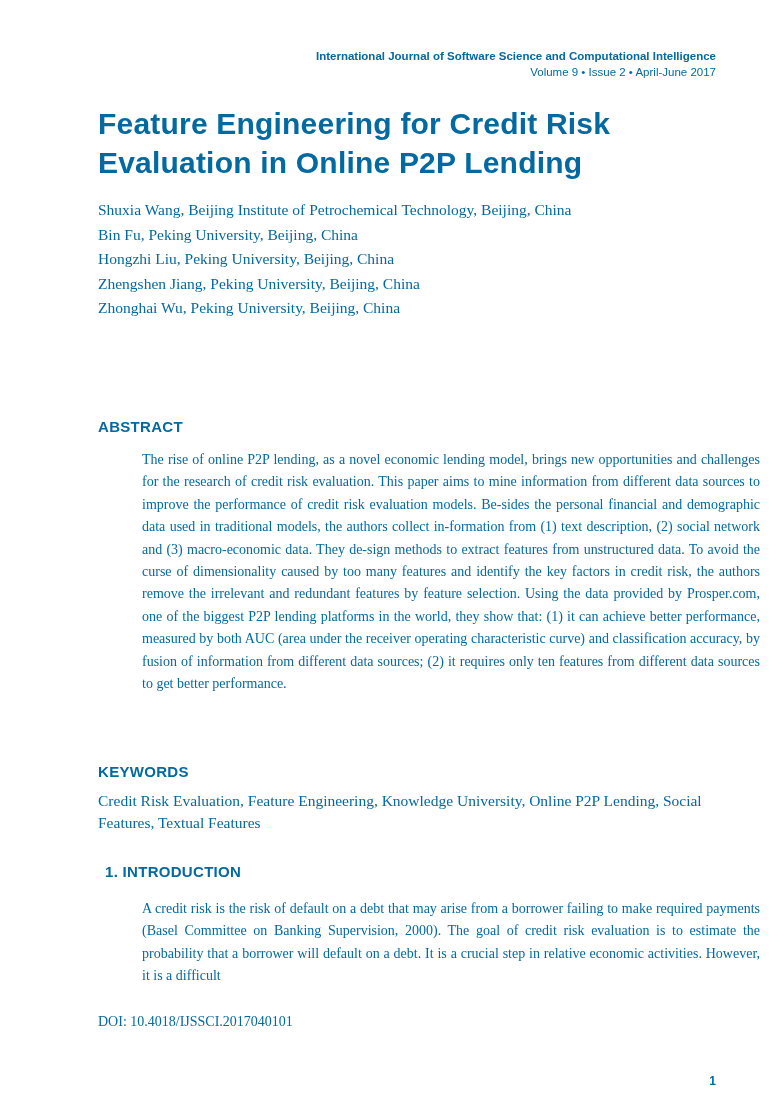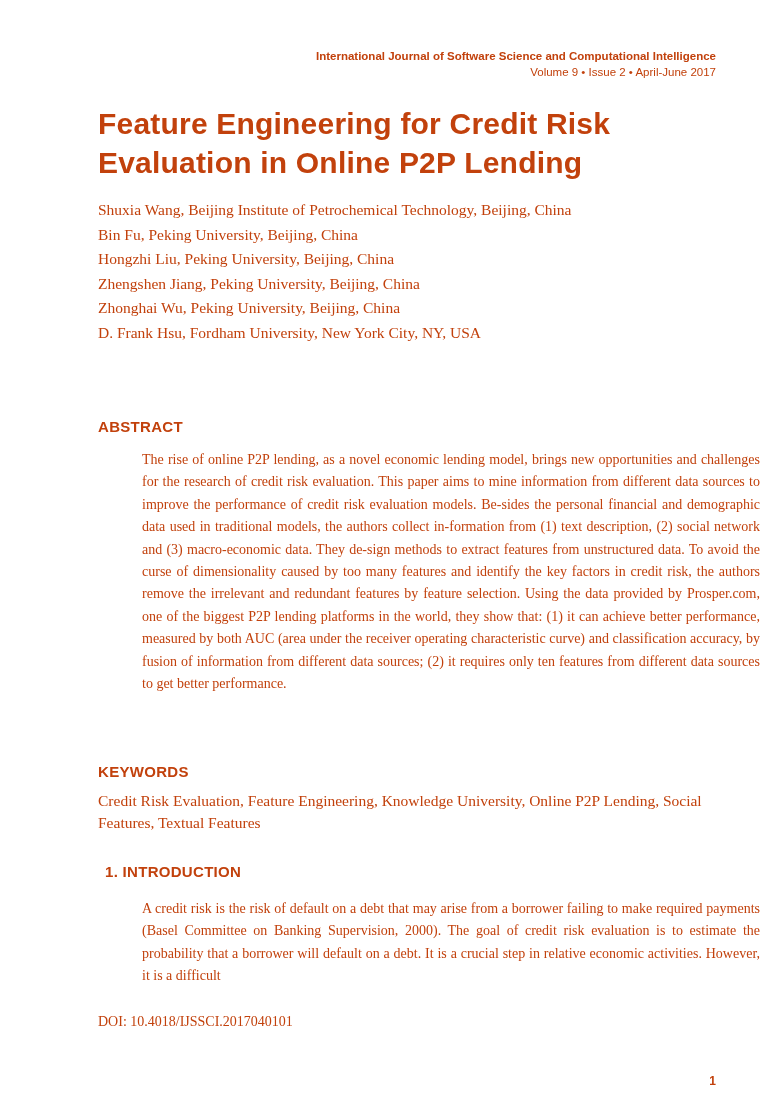--- a/index.html
+++ b/index.html
@@ -3,21 +3,21 @@
 <meta charset="utf-8">
 <style>
   html, body { margin: 0; padding: 0; background: #e8e8e8; }
   .page {
     position: relative;
     width: 784px;
     height: 1120px;
     margin: 0 auto;
     background: #ffffff;
     box-sizing: border-box;
-    color: #c2410c;
+    color: #0369a1;
     overflow: hidden;
     font-family: "Liberation Serif", serif;
   }
   .content { position: absolute; left: 98px; width: 618px; }
 
   .header { top: 48px; text-align: right; }
   .journal-name {
     font-family: "Liberation Sans", sans-serif;
     font-weight: bold;
     font-size: 11.5px;
@@ -99,21 +99,20 @@
   </div>
 
   <h1 class="content paper-title" style="margin:0;">Feature Engineering for Credit Risk Evaluation in Online P2P Lending</h1>
 
   <div class="content authors">
     <div class="author-line">Shuxia Wang, Beijing Institute of Petrochemical Technology, Beijing, China</div>
     <div class="author-line">Bin Fu, Peking University, Beijing, China</div>
     <div class="author-line">Hongzhi Liu, Peking University, Beijing, China</div>
     <div class="author-line">Zhengshen Jiang, Peking University, Beijing, China</div>
     <div class="author-line">Zhonghai Wu, Peking University, Beijing, China</div>
-    <div class="author-line">D. Frank Hsu, Fordham University, New York City, NY, USA</div>
   </div>
 
   <div class="content section-heading abstract-heading">ABSTRACT</div>
   <div class="content body-text abstract-body">The rise of online P2P lending, as a novel economic lending model, brings new opportunities and challenges for the research of credit risk evaluation. This paper aims to mine information from different data sources to improve the performance of credit risk evaluation models. Be-sides the personal financial and demographic data used in traditional models, the authors collect in-formation from (1) text description, (2) social network and (3) macro-economic data. They de-sign methods to extract features from unstructured data. To avoid the curse of dimensionality caused by too many features and identify the key factors in credit risk, the authors remove the irrelevant and redundant features by feature selection. Using the data provided by Prosper.com, one of the biggest P2P lending platforms in the world, they show that: (1) it can achieve better performance, measured by both AUC (area under the receiver operating characteristic curve) and classification accuracy, by fusion of information from different data sources; (2) it requires only ten features from different data sources to get better performance.</div>
 
   <div class="content section-heading keywords-heading">KEYWORDS</div>
   <div class="content keywords-text keywords-body">Credit Risk Evaluation, Feature Engineering, Knowledge University, Online P2P Lending, Social Features, Textual Features</div>
 
   <div class="content section-heading intro-heading">1. INTRODUCTION</div>
   <div class="content body-text intro-body">A credit risk is the risk of default on a debt that may arise from a borrower failing to make required payments (Basel Committee on Banking Supervision, 2000). The goal of credit risk evaluation is to estimate the probability that a borrower will default on a debt. It is a crucial step in relative economic activities. However, it is a difficult</div>

